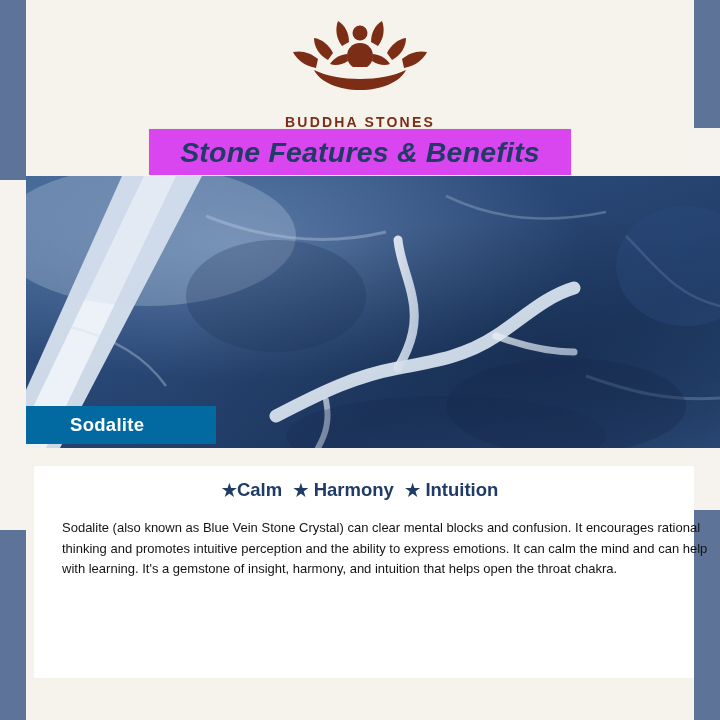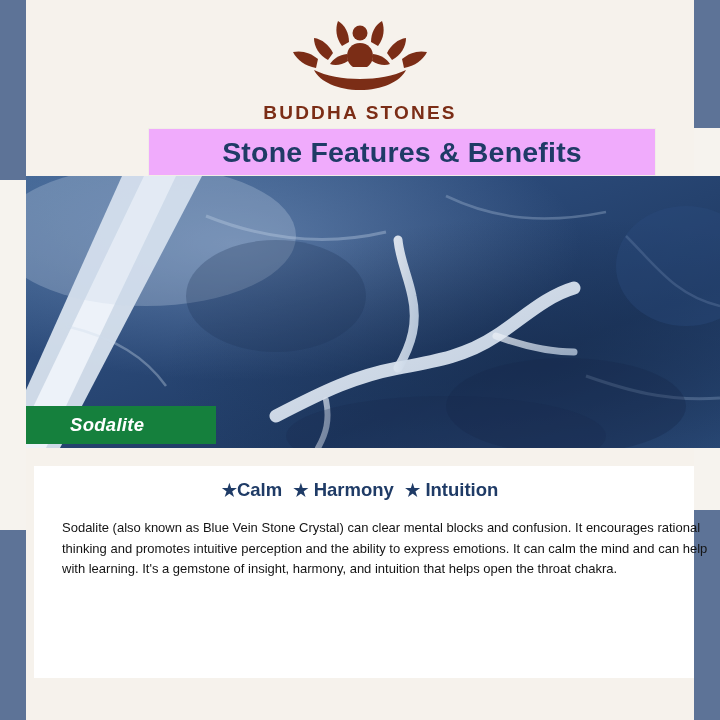--- a/index.html
+++ b/index.html
@@ -91,39 +91,40 @@
     position: absolute;
     left: 0; right: 0;
     top: 16px;
     text-align: center;
   }
   .logo-mark {
     display: block;
     margin: 0 auto;
   }
   .brand-name {
-    margin-top: 0;
-    font-size: 19px;
+    margin-top: 12px;
+    font-size: 14px;
     letter-spacing: 2.2px;
     color: #7b2d16;
     font-weight: 700;
     text-align: center;
   }
 
   .title-bar {
     position: absolute;
     left: 123px;
     top: 129px;
-    width: 506px;
+    width: 422px;
     height: 46px;
-    background: #f0abfc;
+    background: #d946ef;
     box-shadow: 0 0 0 1px rgba(0,0,0,0.02);
     display: flex;
     align-items: center;
     justify-content: center;
+    font-style: italic;
   }
   .title-bar .title-text {
     font-size: 28.5px;
     font-weight: bold;
     color: #1f3b66;
     letter-spacing: 0.2px;
     white-space: nowrap;
   }
 
   
@@ -137,24 +138,23 @@
     background: #2d4a73;
   }
   .photo svg { display:block; }
 
   .stone-label {
     position: absolute;
     left: 26px;
     top: 406px;
     width: 190px;
     height: 38px;
-    background: #15803d;
+    background: #0369a1;
     display: flex;
     align-items: center;
-    font-style: italic;
   }
   .stone-label .stone-name {
     color: #ffffff;
     font-size: 18.5px;
     font-weight: bold;
     padding-left: 44px;
     letter-spacing: 0.3px;
   }
 
   

